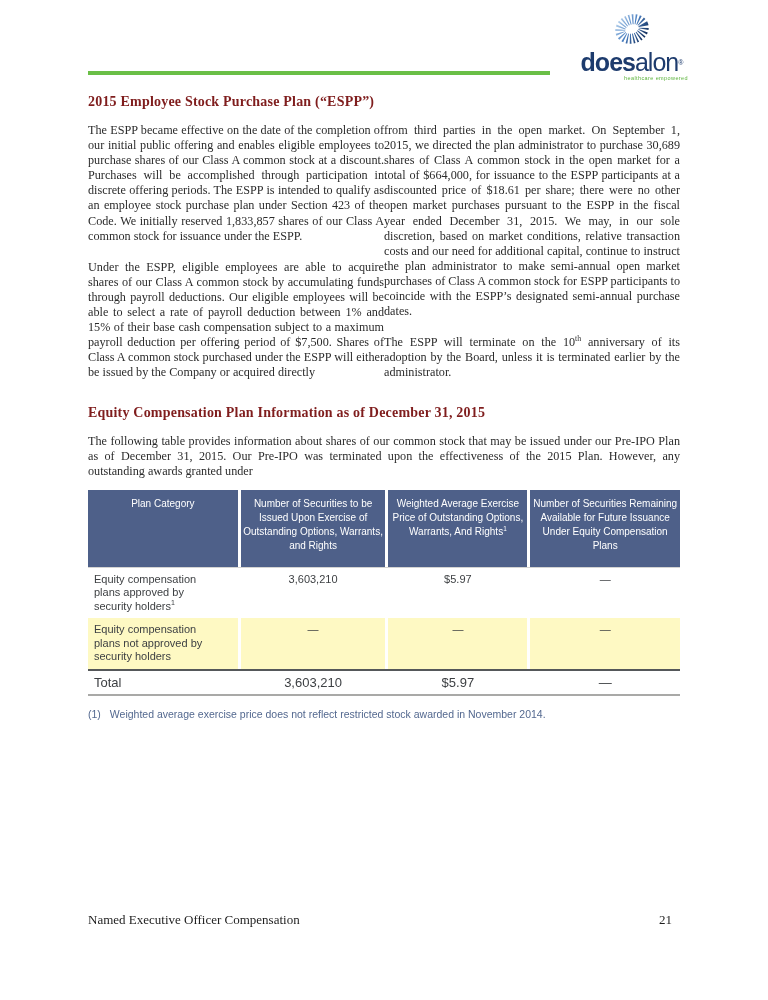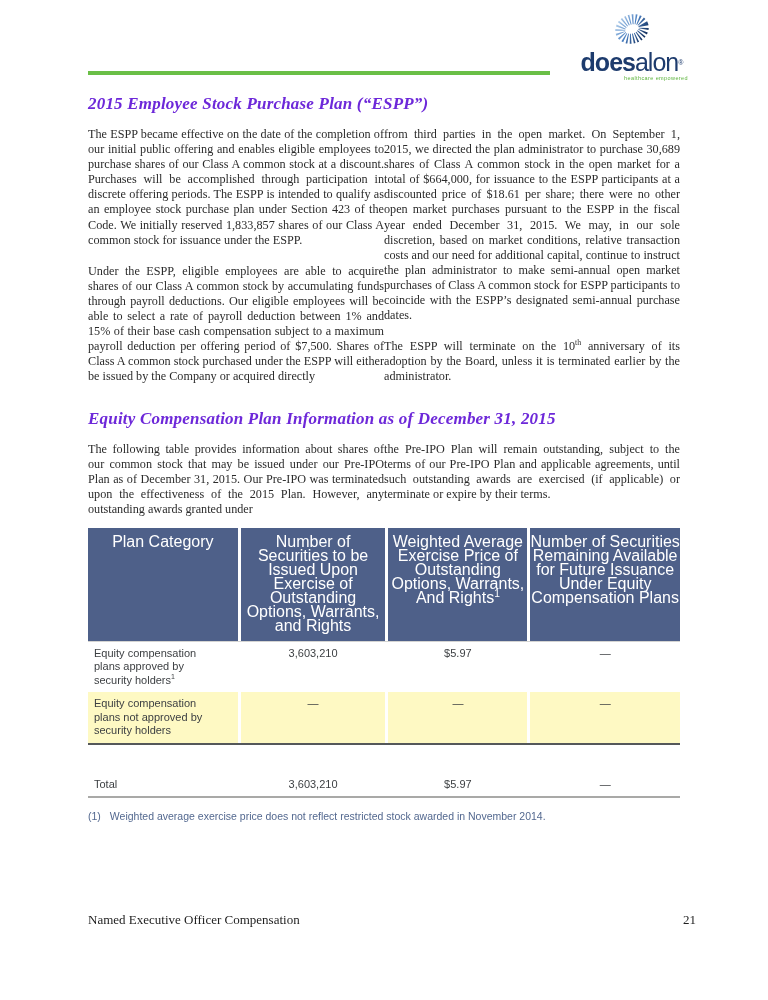--- a/index.html
+++ b/index.html
@@ -15,53 +15,53 @@
   .green-rule { position:absolute; left:88px; top:71px; width:462px; height:4px; background:#6abf47; }
   .logo { position:absolute; top:8px; right:74px; width:124px; text-align:center; }
   .logo-icon-wrap { height:42px; }
   .logo-word { font-family:"Liberation Sans", sans-serif; color:#1d3b6d; font-size:25px; line-height:24px; letter-spacing:-1px; white-space:nowrap; }
   .logo-word .wb { font-weight:700; }
   .logo-word .wl { font-weight:400; }
   .logo-word .reg { font-size:7px; vertical-align:top; position:relative; top:1px; letter-spacing:0; }
   .logo-tagline { font-family:"Liberation Sans", sans-serif; color:#5cb33c; font-size:5.5px; letter-spacing:.4px; text-align:right; padding-right:6px; margin-top:1px; }
 
   
-  .section-heading { font-size:17px; font-weight:bold; font-style:italic; color:#6d28d9; letter-spacing:.2px; }
+  .section-heading { font-size:14px; font-weight:bold; color:#7f1d1d; letter-spacing:.2px; }
   .two-col { display:flex; margin-top:13px; }
   .col { flex:1; text-align:justify; font-size:12.2px; line-height:15.1px; color:#2b2b2b; }
   .col p + p { margin-top:16px; }
   .h2 { margin-top:24px; }
   sup.tsup, .sup { font-size:64%; vertical-align:super; line-height:0; }
 
   
   .eq-table { margin-top:11px; font-family:"Liberation Sans", sans-serif; }
   .grid4 { display:grid; grid-template-columns:152fr 147fr 141fr 152fr; column-gap:3px; }
   .t-head .cell {
-    background:#4e6089; color:#ffffff; font-size:16px; line-height:14px;
+    background:#4e6089; color:#ffffff; font-size:10px; line-height:14px;
     text-align:center; padding:7px 0 8px; min-height:77px;
   }
   .t-body { border-top:1px solid #d4d4d2; }
   .t-row .cell { font-size:11px; line-height:13.5px; color:#3c3f42; padding:5px 6px; }
   .t-row .label-cell { text-align:left; padding-left:6px; padding-right:14px; }
   .t-row .num-cell { text-align:center; }
   .t-row.shaded .cell { background:#fef9c3; }
   .total-row { border-top:2px solid #55585a; border-bottom:2px solid #a9a9a7; }
-  .total-row .cell { font-size:11px; line-height:13.5px; color:#3c3f42; padding:5px 6px;margin-top:28px; }
+  .total-row .cell { font-size:13px; line-height:13.5px; color:#3c3f42; padding:5px 6px; }
   .total-row .label-cell { text-align:left; }
   .total-row .num-cell { text-align:center; }
 
   
   .footnote {
     margin-top:12px; display:flex; gap:9px;
     font-family:"Liberation Sans", sans-serif; font-size:10.5px; line-height:13px; color:#53688f;
   }
 
   
   .page-footer {
-    position:absolute; left:88px; right:72px; top:912px;
+    position:absolute; left:88px; right:96px; top:912px;
     display:flex; justify-content:space-between;
     font-size:13px; color:#1e1e1e;
   }
 </style>
 </head>
 <body>
 
 <div class="page">
 
   <div class="green-rule"></div>
@@ -101,23 +101,20 @@
         <p><span>The ESPP will terminate on the 10</span><span class="sup">th</span><span> anniversary of its adoption by the Board, unless it is terminated earlier by the administrator.</span></p>
       </div>
     </div>
 
     <h1 class="section-heading h2">Equity Compensation Plan Information as of December 31, 2015</h1>
 
     <div class="two-col">
       <div class="col">
         <p>The following table provides information about shares of our common stock that may be issued under our Pre-IPO Plan as of December 31, 2015. Our Pre-IPO was terminated upon the effectiveness of the 2015 Plan. However, any outstanding awards granted under</p>
       </div>
-      <div class="col">
-        <p>the Pre-IPO Plan will remain outstanding, subject to the terms of our Pre-IPO Plan and applicable agreements, until such outstanding awards are exercised (if applicable) or terminate or expire by their terms.</p>
-      </div>
     </div>
 
     <div class="eq-table">
 
       <div class="t-head grid4">
         <div class="cell">Plan Category</div>
         <div class="cell">Number of Securities to be Issued Upon Exercise of Outstanding Options, Warrants, and Rights</div>
         <div class="cell"><span>Weighted Average Exercise Price of Outstanding Options, Warrants, And Rights</span><span class="sup">1</span></div>
         <div class="cell">Number of Securities Remaining Available for Future Issuance Under Equity Compensation Plans</div>
       </div>

